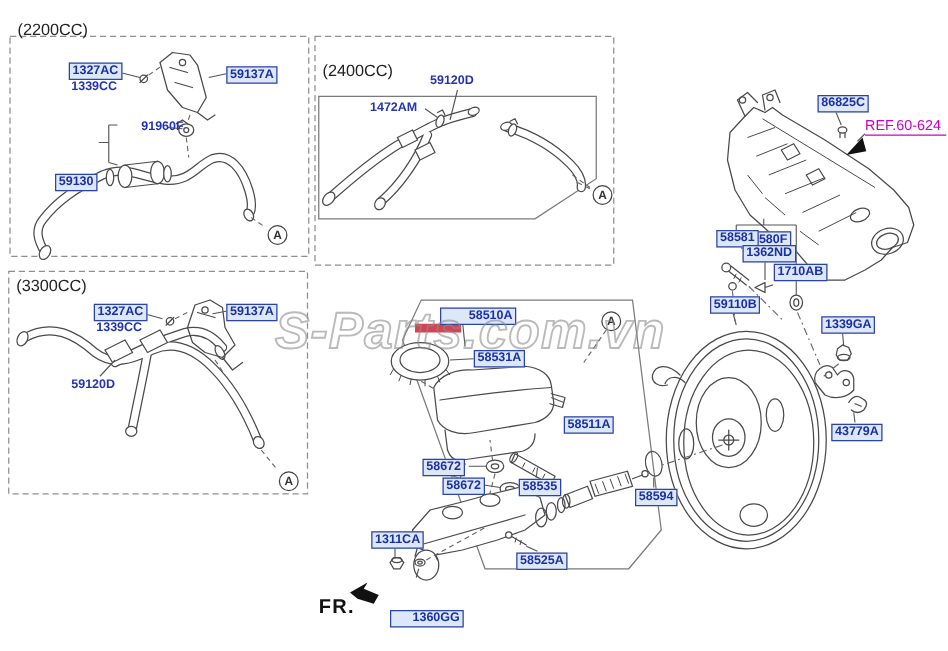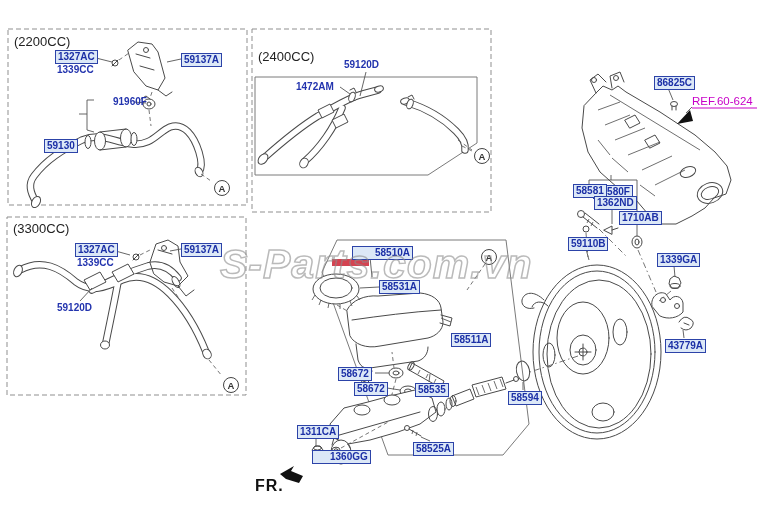--- a/index.html
+++ b/index.html
@@ -217,21 +217,21 @@
   </g>
 
   <g>
     <polygon points="280,474 294,466 291,471 303,476 299,483 286,479" fill="#111"></polygon>
   </g>
 </svg>
 
 <div class="wm-red"></div>
 <div class="wm">S-Parts.com.vn</div>
 
-<div class="sec" style="left:14px;top:34px;">(2200CC)</div>
+<div class="sec" style="left:14px;top:16px;">(2200CC)</div>
 <div class="sec" style="left:258px;top:33px;margin-top:16px;">(2400CC)</div>
 <div class="sec" style="left:13px;top:221px;">(3300CC)</div>
 
 <div class="pb" style="left:55px;top:50px;">1327AC</div>
 <div class="pp" style="left:57px;top:64px;">1339CC</div>
 <div class="pb" style="left:181px;top:53px;">59137A</div>
 <div class="pp" style="left:113px;top:96px;">91960F</div>
 <div class="pb" style="left:44px;top:113px;margin-top:26px;">59130</div>
 
 <div class="pp" style="left:344px;top:59px;">59120D</div>
@@ -243,21 +243,21 @@
 <div class="pp" style="left:57px;top:302px;">59120D</div>
 
 <div class="pb" style="left:352px;top:246px;padding-left:22px;">58510A</div>
 <div class="pb" style="left:379px;top:280px;">58531A</div>
 <div class="pb" style="left:451px;top:333px;">58511A</div>
 <div class="pb" style="left:338px;top:367px;">58672</div>
 <div class="pb" style="left:354px;top:382px;">58672</div>
 <div class="pb" style="left:415px;top:383px;">58535</div>
 <div class="pb" style="left:413px;top:442px;">58525A</div>
 <div class="pb" style="left:297px;top:425px;">1311CA</div>
-<div class="pb" style="left:312px;top:450px;padding-left:17px;">1360GG</div>
+<div class="pb" style="left:312px;top:488px;padding-left:17px;">1360GG</div>
 
 <div class="pb" style="left:654px;top:76px;">86825C</div>
 <div class="ref" style="left:692px;top:95px;">REF.60-624</div>
 <div class="pb" style="left:593px;top:161px;margin-top:24px;">58580F</div>
 <div class="pb" style="left:573px;top:184px;">58581</div>
 <div class="pb" style="left:594px;top:196px;">1362ND</div>
 <div class="pb" style="left:619px;top:211px;">1710AB</div>
 <div class="pb" style="left:568px;top:237px;">59110B</div>
 <div class="pb" style="left:657px;top:253px;">1339GA</div>
 <div class="pb" style="left:665px;top:339px;">43779A</div>

